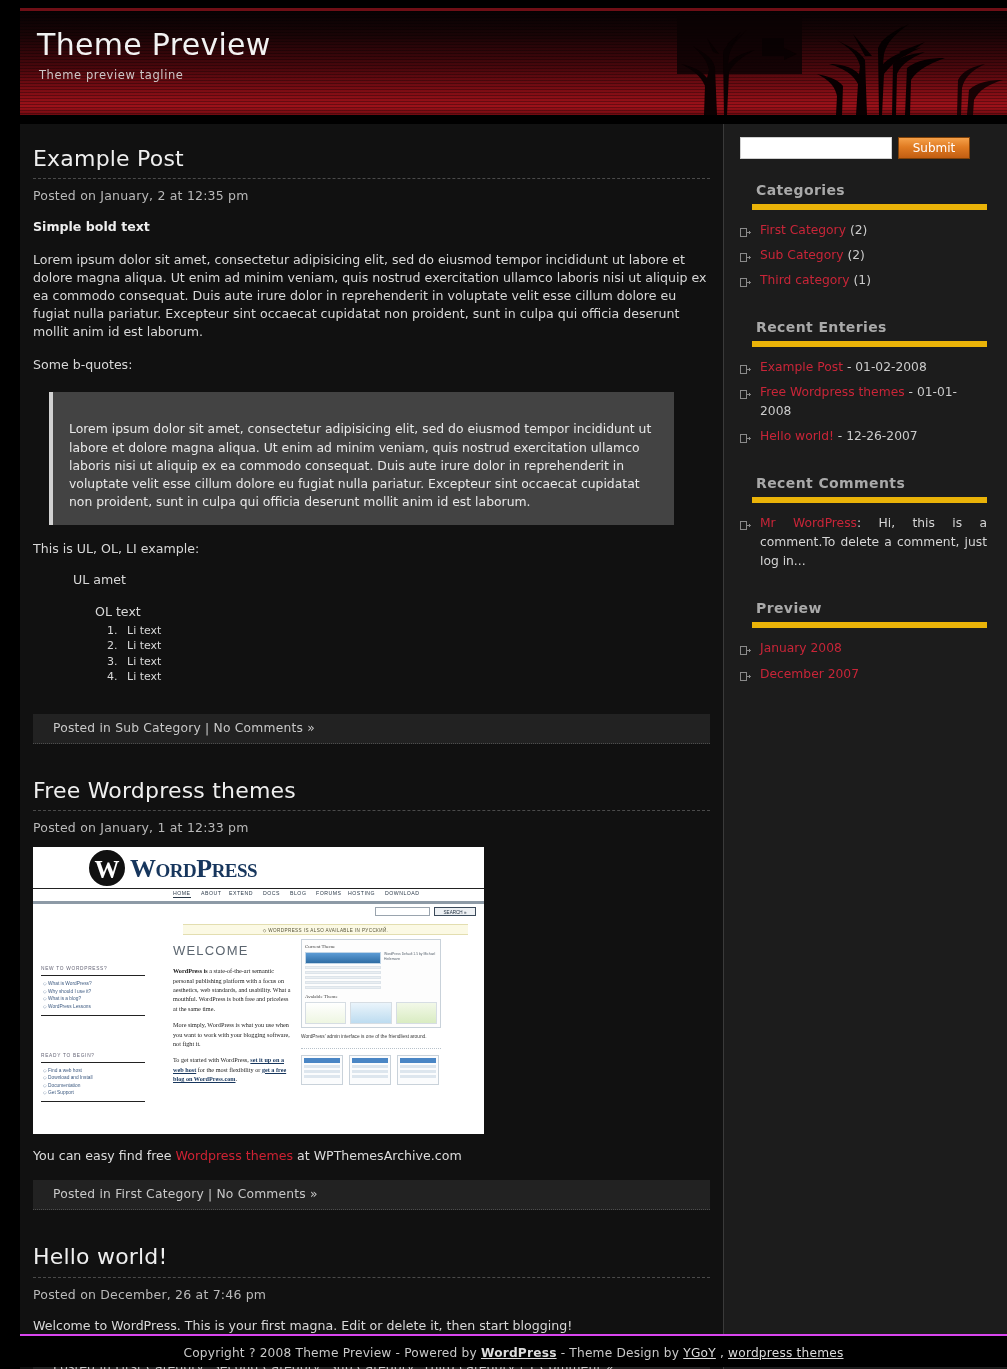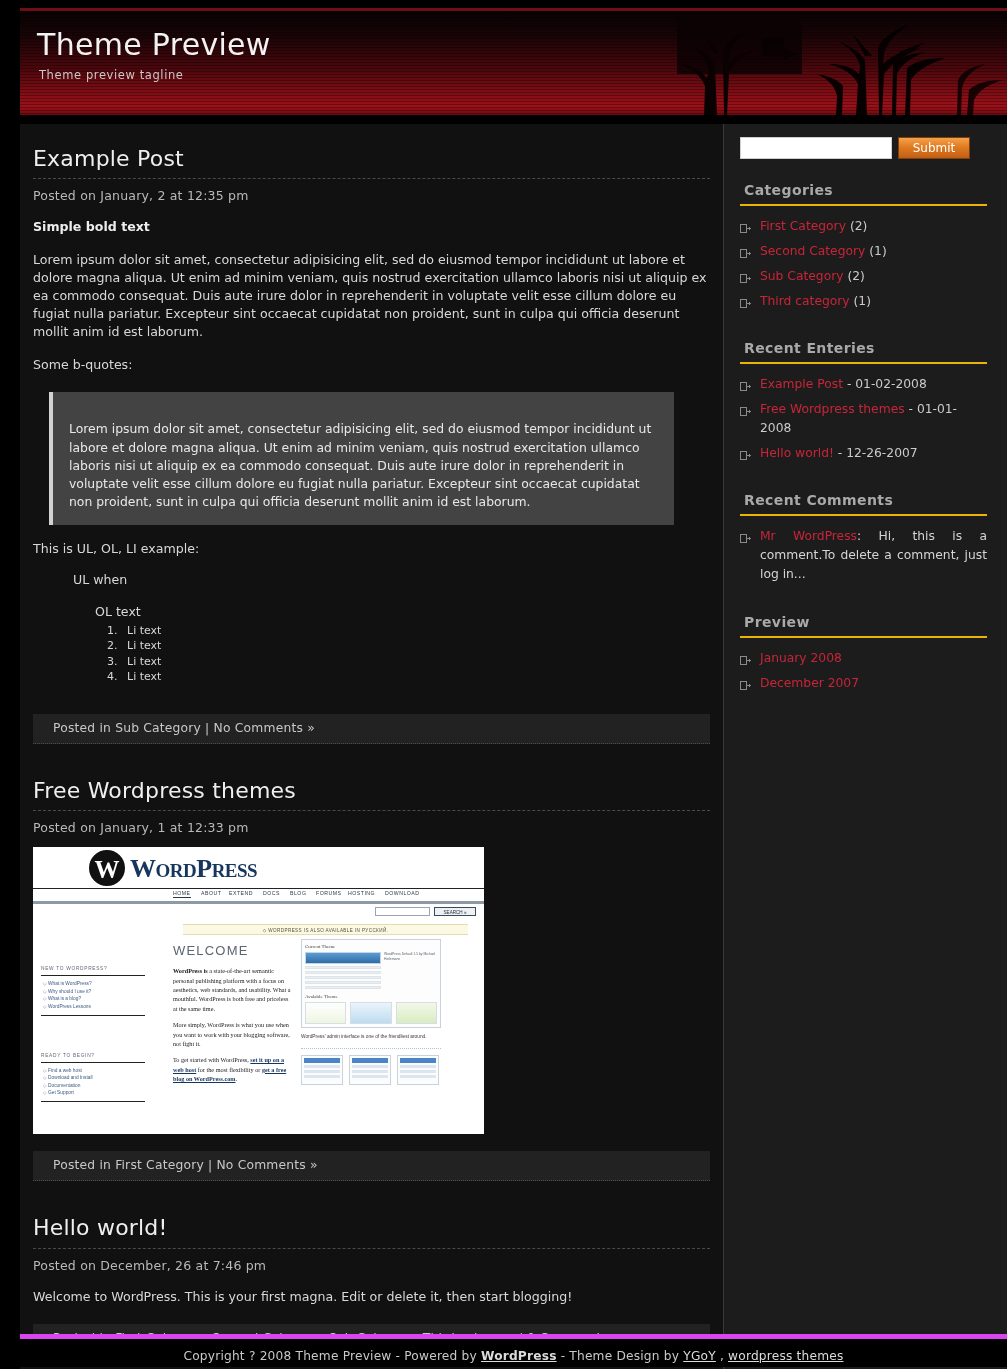--- a/index.html
+++ b/index.html
@@ -261,25 +261,25 @@
   }
   .submit-btn {
     width: 72px; height: 22px;
     background: linear-gradient(to bottom, #f5a14a 0%, #e07b22 45%, #c25e12 100%);
     border: 1px solid #7e4008;
     color: #ffffff; font-size: 12px;
     font-family: "DejaVu Sans", sans-serif;
     cursor: pointer; line-height: 20px; padding: 0;
   }
   .side-h {
-    margin: 23px 0 0 0;
+    margin: 23px 0 0 12px;
     padding: 0 0 6px 4px;
     font-size: 14px; font-weight: bold;
     color: #a9a9a9; letter-spacing: 0.4px;
-    border-bottom: 2px solid #eab308;
+    border-bottom: 6px solid #eab308;
   }
   .side-list { list-style: none; margin: 11px 0 0 0; padding: 0; }
   .side-list li {
     position: relative;
     padding: 0 0 6px 20px;
     font-size: 12.3px; color: #d5d5d5; line-height: 1.55;
   }
   .side-list li .bullet {
     position: absolute; left: 0; top: 3px;
     width: 11px; height: 9px;
@@ -288,21 +288,21 @@
   .side-list .cnt { color: #cccccc; }
   .comment-item { text-align: justify; padding-right: 2px; }
   .comment-item .who { color: #c82538; }
 
   
   .footer {
     position: absolute;
     left: 20px; top: 1334px;
     width: 987px; height: 33px;
     background: #000000;
-    border-top: 5px solid #d946ef;
+    border-top: 2px solid #d946ef;
     color: #c9c9c9;
     font-size: 12.2px;
     text-align: center;
     line-height: 34px;
     letter-spacing: 0.2px;
   }
   .footer a { color: #dcdcdc; text-decoration: underline; }
   .footer b { font-weight: bold; }
   .left-gutter {
     position: absolute; left: 0; top: 0; width: 20px; height: 1369px;
@@ -366,21 +366,21 @@
         <div class="post-date">Posted on January, 2 at 12:35 pm</div>
         <div class="post-body">
           <p class="post-bold">Simple bold text</p>
           <p>Lorem ipsum dolor sit amet, consectetur adipisicing elit, sed do eiusmod tempor incididunt ut labore et dolore magna aliqua. Ut enim ad minim veniam, quis nostrud exercitation ullamco laboris nisi ut aliquip ex ea commodo consequat. Duis aute irure dolor in reprehenderit in voluptate velit esse cillum dolore eu fugiat nulla pariatur. Excepteur sint occaecat cupidatat non proident, sunt in culpa qui officia deserunt mollit anim id est laborum.</p>
           <p class="list-intro">Some b-quotes:</p>
           <blockquote>
             <p>Lorem ipsum dolor sit amet, consectetur adipisicing elit, sed do eiusmod tempor incididunt ut labore et dolore magna aliqua. Ut enim ad minim veniam, quis nostrud exercitation ullamco laboris nisi ut aliquip ex ea commodo consequat. Duis aute irure dolor in reprehenderit in voluptate velit esse cillum dolore eu fugiat nulla pariatur. Excepteur sint occaecat cupidatat non proident, sunt in culpa qui officia deserunt mollit anim id est laborum.</p>
           </blockquote>
           <p class="list-intro">This is UL, OL, LI example:</p>
           <ul class="ul-demo">
-            <li>UL when</li>
+            <li>UL amet</li>
           </ul>
           <div class="ol-label">OL text</div>
           <ol class="ol-demo">
             <li>Li text</li>
             <li>Li text</li>
             <li>Li text</li>
             <li>Li text</li>
           </ol>
         </div>
         <div class="post-meta">Posted in Sub Category | No Comments »</div>
@@ -483,20 +483,21 @@
                     <i></i>
                     <u></u>
                     <u></u>
                     <u></u>
                   </div>
               </div>
             </div>
           </div>
         </div>
 
+        <div class="caption-line"><span>You can easy find free </span><a href="#">Wordpress themes</a><span> at WPThemesArchive.com</span></div>
 
         <div class="post-meta" style="margin-top:17px">Posted in First Category | No Comments »</div>
       </div>
 
       <div class="post-spacer"></div>
 
       <div class="post">
         <h2 class="post-title">Hello world!</h2>
         <div class="post-date">Posted on December, 26 at 7:46 pm</div>
         <div class="post-body">
@@ -528,30 +529,20 @@
           <a href="#">First Category</a>
           <span class="cnt">(2)</span>
         </li>
         <li>
           <span class="bullet">
             <svg viewBox="0 0 11 9">
                 <rect x="0.5" y="0.5" width="6" height="8" fill="none" stroke="#8a8a8a"></rect>
                 <path d="M7 4.5 L10.5 4.5 M9 3 L10.5 4.5 L9 6" fill="none" stroke="#8a8a8a"></path>
               </svg>
           </span>
-          <a href="#">Second Category</a>
-          <span class="cnt">(1)</span>
-        </li>
-        <li>
-          <span class="bullet">
-            <svg viewBox="0 0 11 9">
-                <rect x="0.5" y="0.5" width="6" height="8" fill="none" stroke="#8a8a8a"></rect>
-                <path d="M7 4.5 L10.5 4.5 M9 3 L10.5 4.5 L9 6" fill="none" stroke="#8a8a8a"></path>
-              </svg>
-          </span>
           <a href="#">Sub Category</a>
           <span class="cnt">(2)</span>
         </li>
         <li>
           <span class="bullet">
             <svg viewBox="0 0 11 9">
                 <rect x="0.5" y="0.5" width="6" height="8" fill="none" stroke="#8a8a8a"></rect>
                 <path d="M7 4.5 L10.5 4.5 M9 3 L10.5 4.5 L9 6" fill="none" stroke="#8a8a8a"></path>
               </svg>
           </span>

